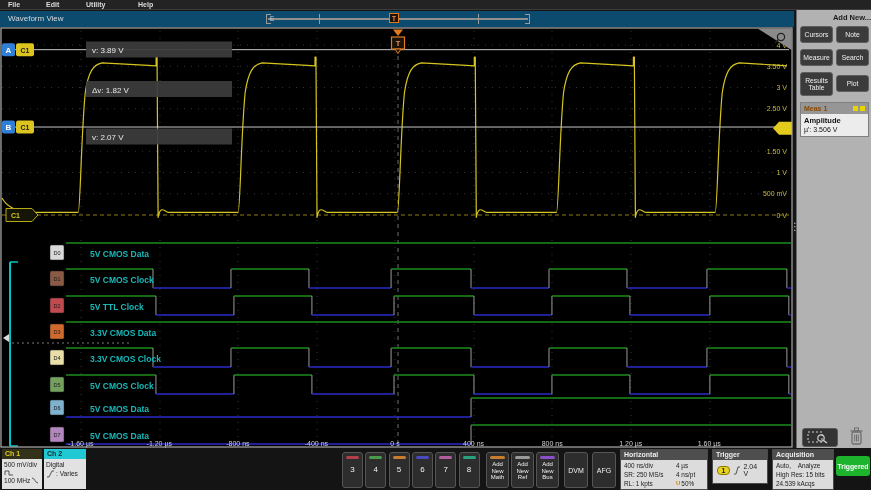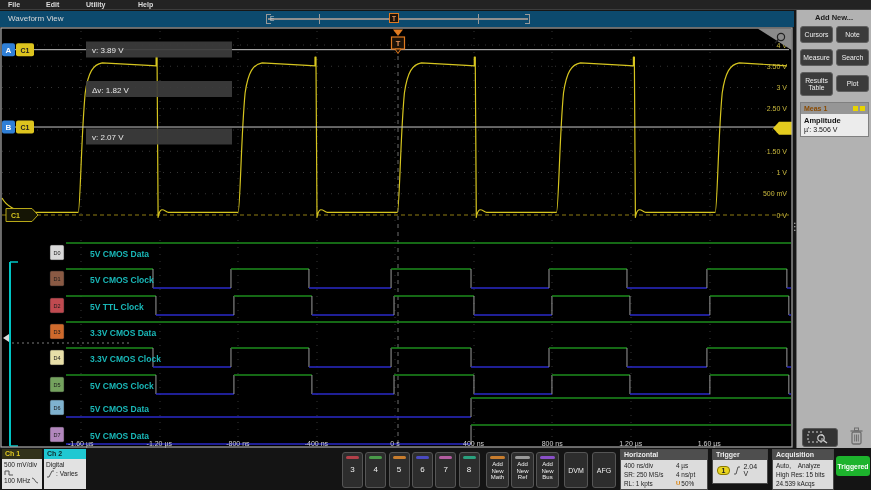--- a/index.html
+++ b/index.html
@@ -23,21 +23,21 @@
   .rb-div{position:absolute;top:0;width:1px;height:10px;background:#9a9a9a;}
   .rb-t{position:absolute;left:123px;top:-1px;width:10px;height:10px;border:1px solid #e07a20;color:#e8935a;
         font-size:6.5px;line-height:9px;text-align:center;background:#1c1208;font-weight:bold;}
 
   
   #plot{position:absolute;left:0;top:27px;}
   svg text{font-family:"Liberation Sans","DejaVu Sans",sans-serif;}
 
   
   #right-panel{position:absolute;left:796px;top:10px;width:75px;height:438px;background:#b2b2b2;border-left:1px solid #6a6a6a;}
-  #rp-title{position:absolute;left:0;top:3px;width:100%;text-align:center;font-size:7.5px;font-weight:bold;color:#1c1c1c;}
+  #rp-title{position:absolute;left:0;top:3px;width:100%;text-align:right;font-size:7.5px;font-weight:bold;color:#1c1c1c;}
   .rp-btn{position:absolute;width:33px;height:17px;background:#3b3b3b;border:1px solid #5e5e5e;border-radius:3px;
           color:#f0f0f0;font-size:6.8px;display:flex;align-items:center;justify-content:center;text-align:center;line-height:1.05;}
   #meas-card{position:absolute;left:3px;top:92px;width:69px;background:#ececec;border:1px solid #808080;}
   #meas-head{height:11px;background:#969696;color:#8a4a00;font-size:7px;font-weight:bold;line-height:11px;padding-left:3px;position:relative;}
   .meas-sq{position:absolute;top:3px;width:5px;height:5px;background:#e8d400;}
   #meas-body{padding:2px 3px 3px 3px;color:#111;}
   #meas-name{font-size:7.5px;font-weight:bold;}
   #meas-value{font-size:7px;margin-top:1px;}
   #rp-zoom{position:absolute;left:5px;top:418px;width:36px;height:19px;background:#333;border:1px solid #585858;border-radius:3px;
            display:flex;align-items:center;justify-content:center;}

